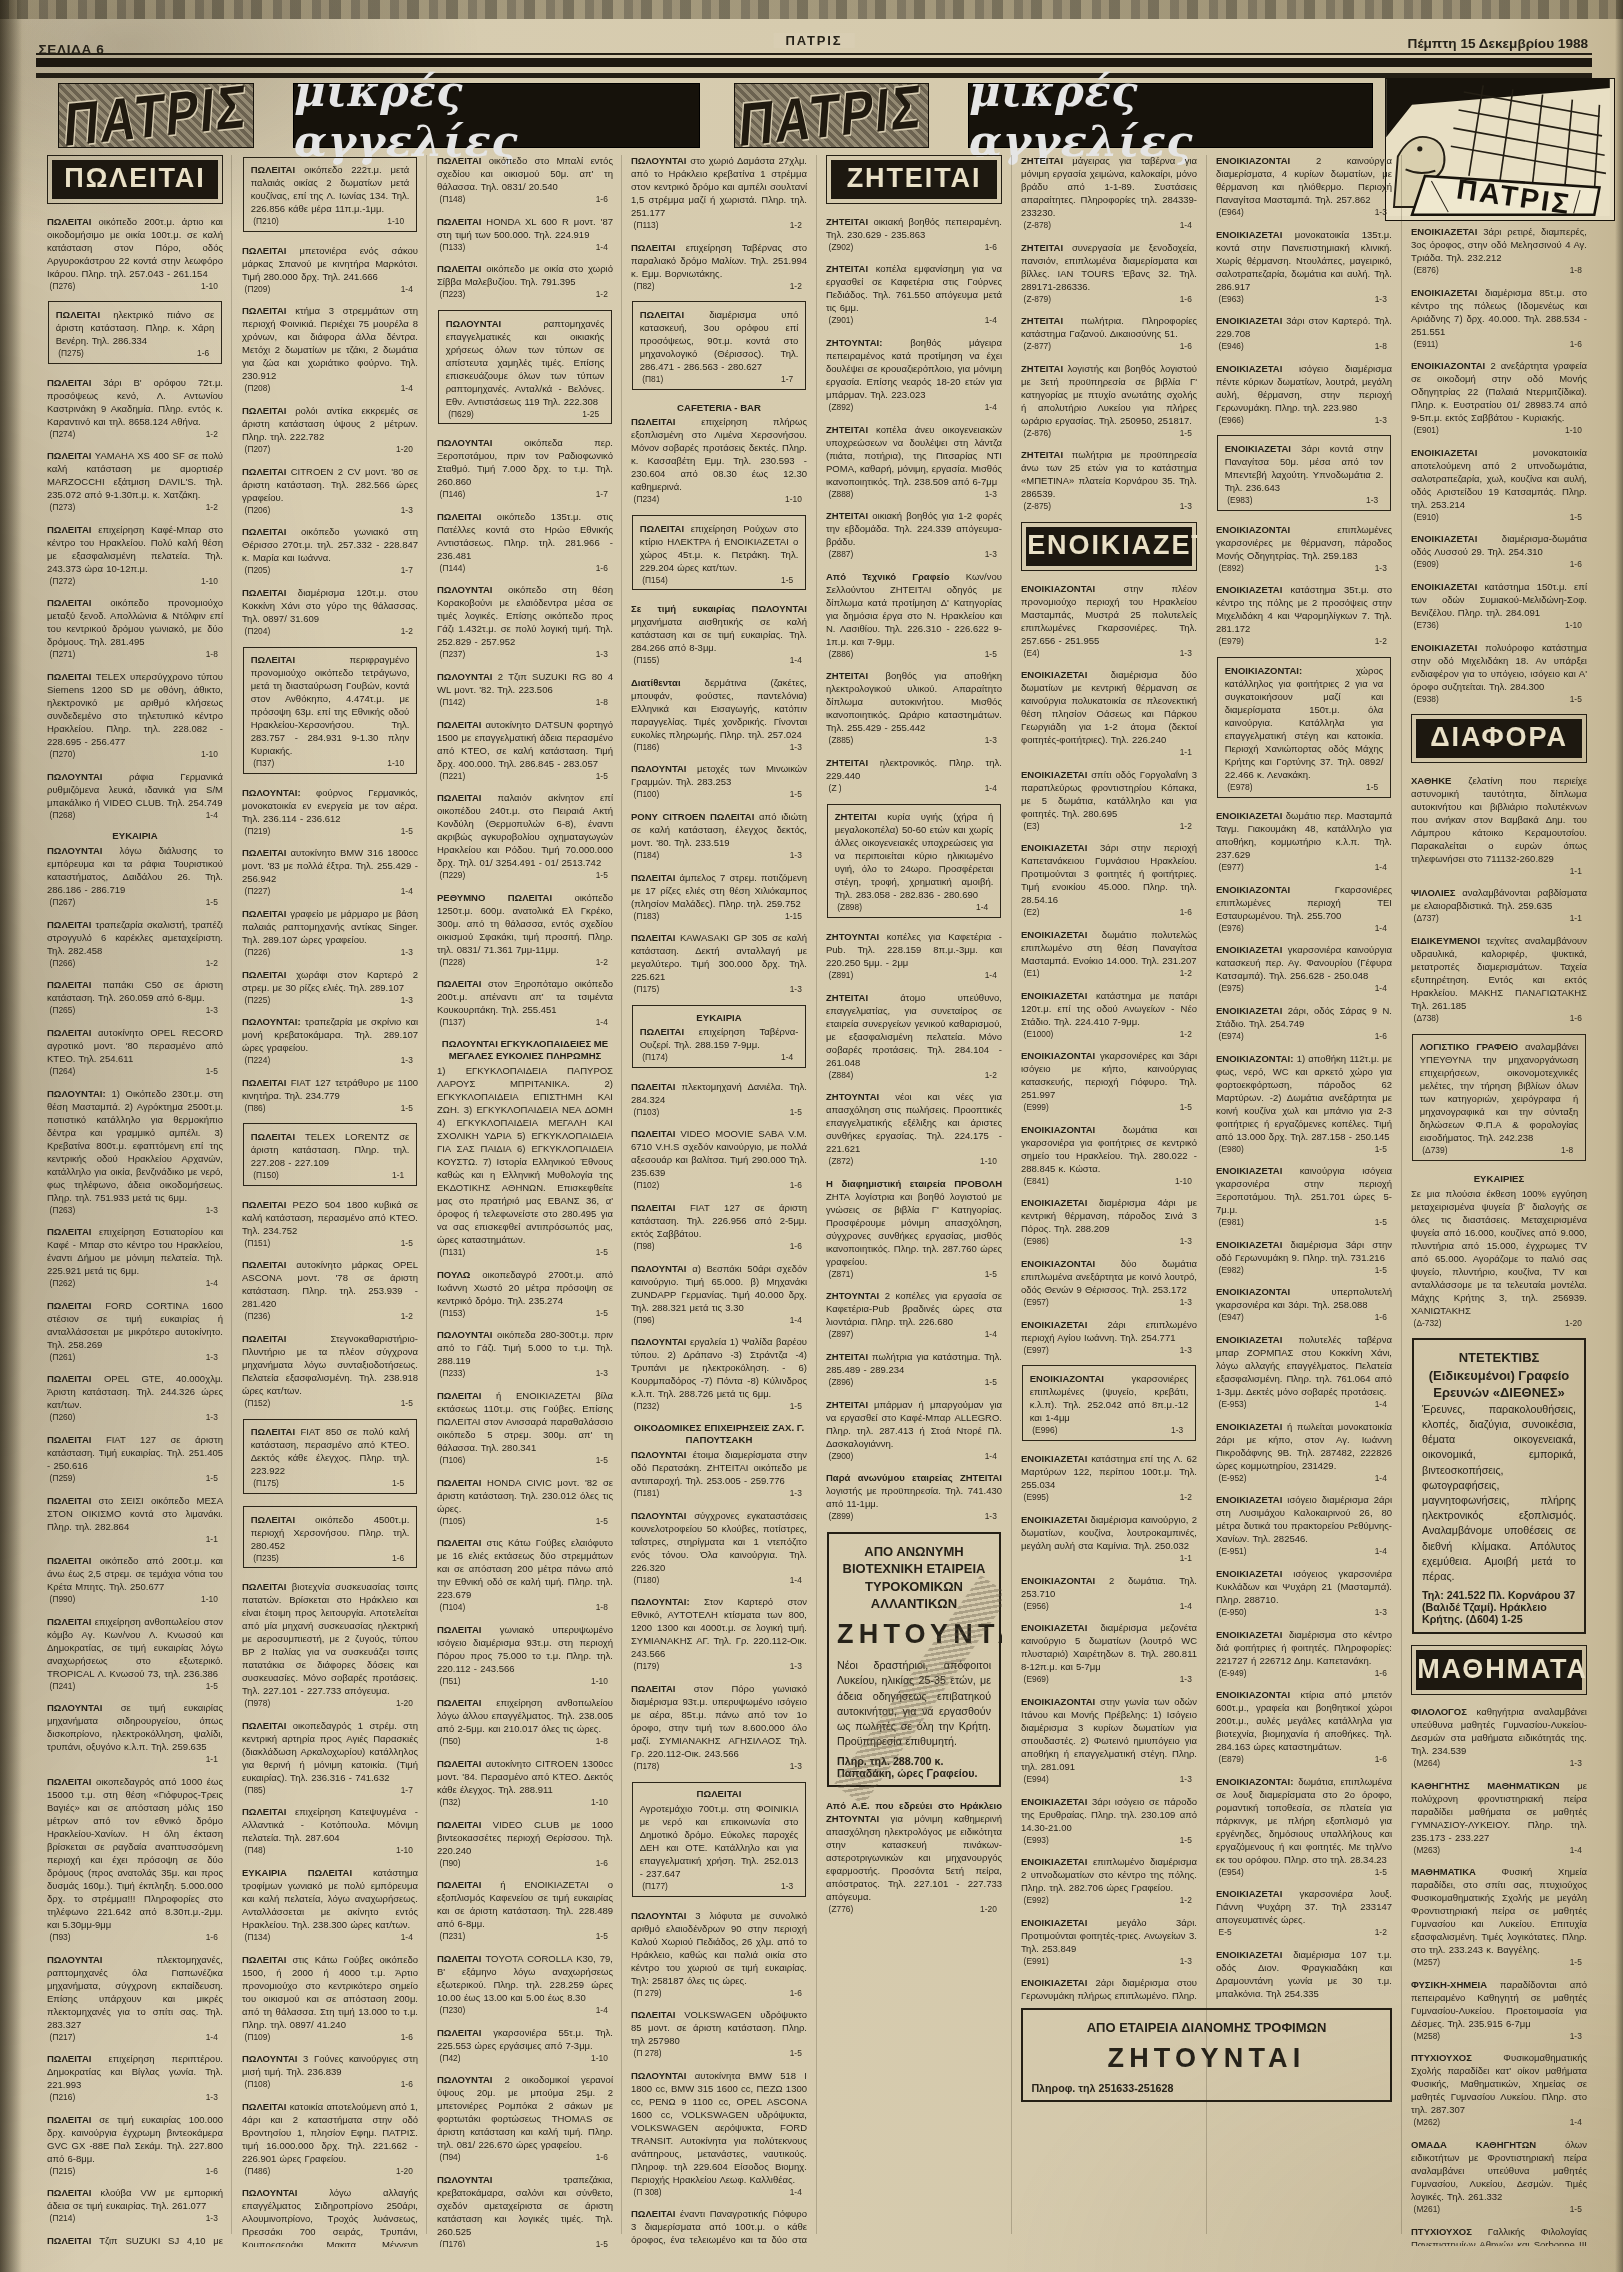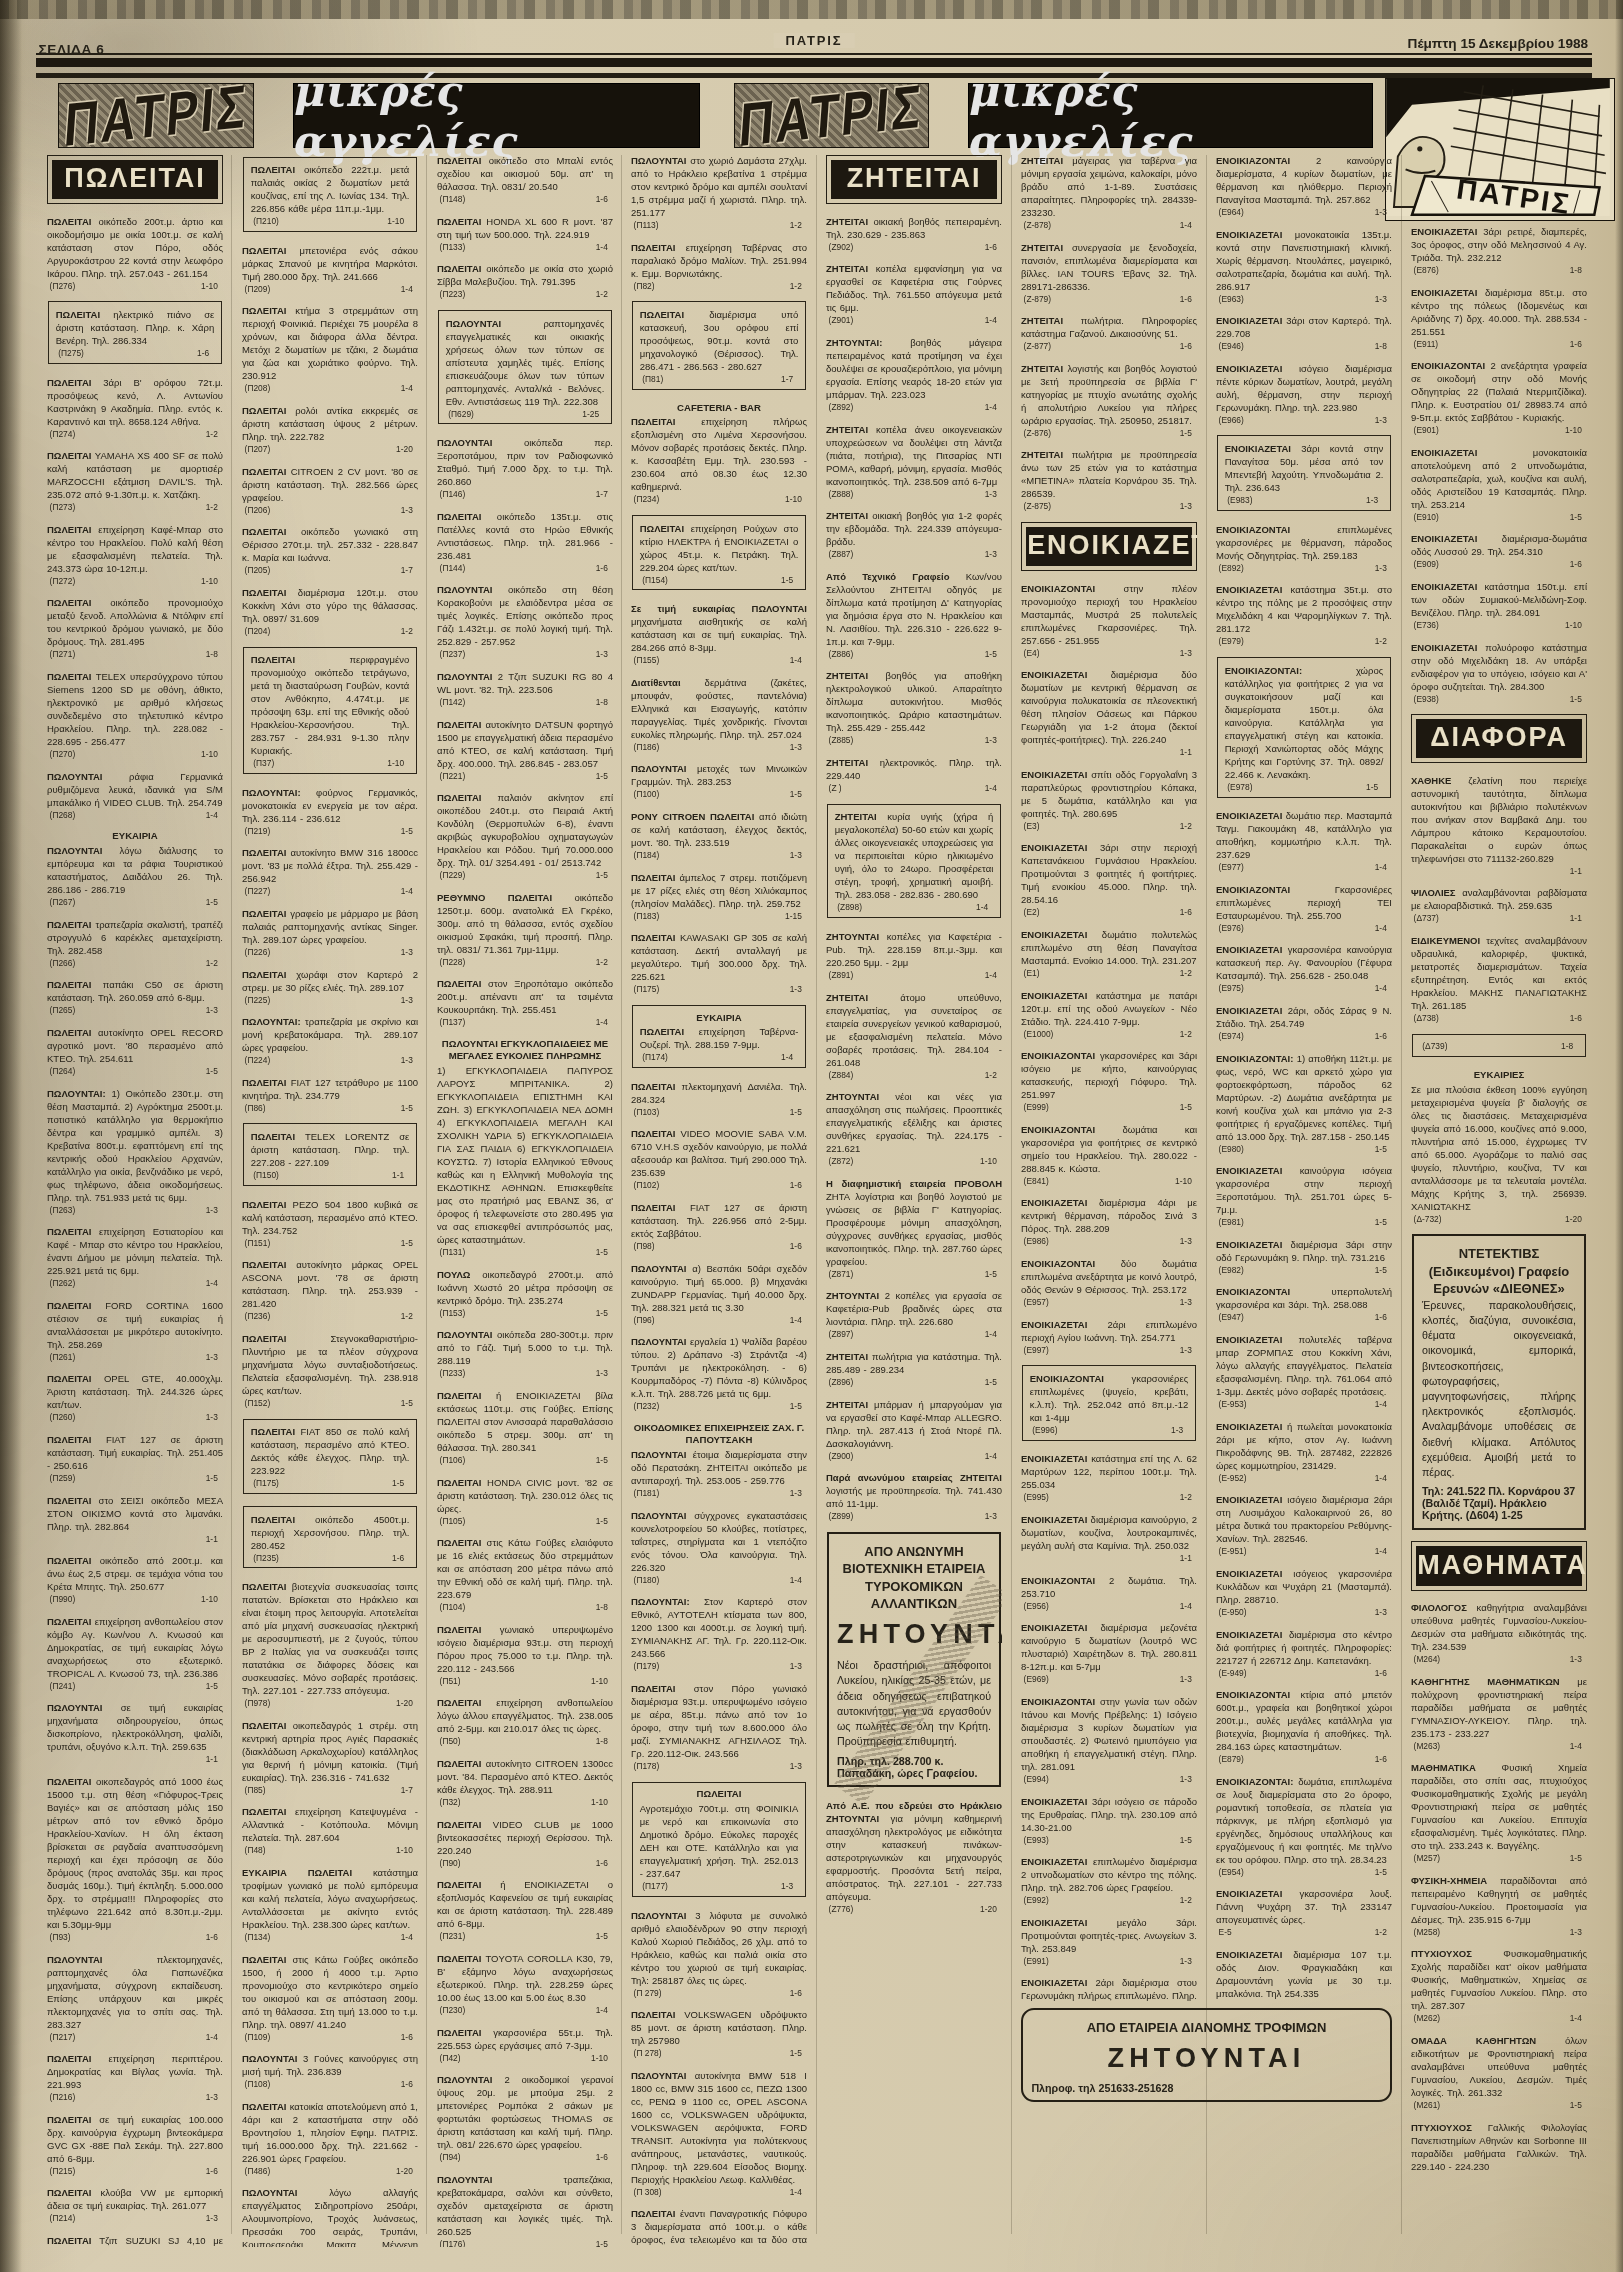--- a/index.html
+++ b/index.html
@@ -64,21 +64,21 @@
   .boxed{border:1.9px solid #2b2519;padding:5.8px 7.1px 3.2px;margin:2.6px 0.6px 11.7px;}
   .big{border:2.6px solid #241f15;padding:9px 8.4px 6.5px;margin:5.2px 0.6px 11.7px;position:relative;}
   .big.hatch::before{content:"";position:absolute;left:-20%;top:55%;width:150%;height:36px;
     background:repeating-linear-gradient(45deg,rgba(90,80,60,.35) 0 2.6px,transparent 2.6px 5.2px);
     transform:rotate(-55deg);pointer-events:none;}
   .big-h1{font-weight:bold;text-align:center;font-size:13px;line-height:1.35;}
   .big-h2{font-weight:bold;text-align:center;font-size:27px;letter-spacing:5.2px;margin:6.5px 0 7.8px;}
   .big .ad-body{font-size:10.7px;line-height:1.42;}
   .big-tail{font-size:10.7px;font-weight:bold;margin-top:5.2px;}
   .widebox{position:absolute;left:1021px;top:2008px;width:371px;}
-  .widebox .big{margin:0;border-radius:13px;}
+  .widebox .big{margin:0;}
   .widebox .big .ad-body{font-size:11px;}
 </style>
 </head>
 <body>
 
 <div class="top-noise"></div>
 <div class="spine"></div>
 <div class="right-curl"></div>
 
 <div class="mast">
@@ -1466,20 +1466,21 @@
       </div>
     </div>
     <div class="ad">
       <p class="ad-body"><b class="ad-lead">ΕΙΔΙΚΕΥΜΕΝΟΙ </b>τεχνίτες αναλαμβάνουν υδραυλικά, καλοριφέρ, ψυκτικά, μετατροπές διαμερισμάτων. Ταχεία εξυπηρέτηση. Εντός και εκτός Ηρακλείου. ΜΑΚΗΣ ΠΑΝΑΓΙΩΤΑΚΗΣ Τηλ. 261.185</p>
       <div class="ad-meta">
         <span class="ad-ref">(Δ738)</span>
         <span class="ad-run">1-6</span>
       </div>
     </div>
     <div class="ad boxed">
+      <p class="ad-body"><b class="ad-lead">ΛΟΓΙΣΤΙΚΟ ΓΡΑΦΕΙΟ </b>αναλαμβάνει ΥΠΕΥΘΥΝΑ την μηχανοργάνωση επιχειρήσεων, οικονομοτεχνικές μελέτες, την τήρηση βιβλίων όλων των κατηγοριών, χειρόγραφα ή μηχανογραφικά και την σύνταξη δηλώσεων Φ.Π.Α &amp; φορολογίας εισοδήματος. Τηλ. 242.238</p>
       <div class="ad-meta">
         <span class="ad-ref">(Δ739)</span>
         <span class="ad-run">1-8</span>
       </div>
     </div>
     <div class="ad">
       <div class="ad-head">ΕΥΚΑΙΡΙΕΣ</div>
       <p class="ad-body">Σε μια πλούσια έκθεση 100% εγγύηση μεταχειρισμένα ψυγεία β' διαλογής σε όλες τις διαστάσεις. Μεταχειρισμένα ψυγεία από 16.000, κουζίνες από 9.000, πλυντήρια από 15.000, έγχρωμες TV από 65.000. Αγοράζομε το παλιό σας ψυγείο, πλυντήριο, κουζίνα, TV και ανταλλάσσομε με τα τελευταία μοντέλα. Μάχης Κρήτης 3, τηλ. 256939. ΧΑΝΙΩΤΑΚΗΣ</p>
       <div class="ad-meta">
         <span class="ad-ref">(Δ-732)</span>

